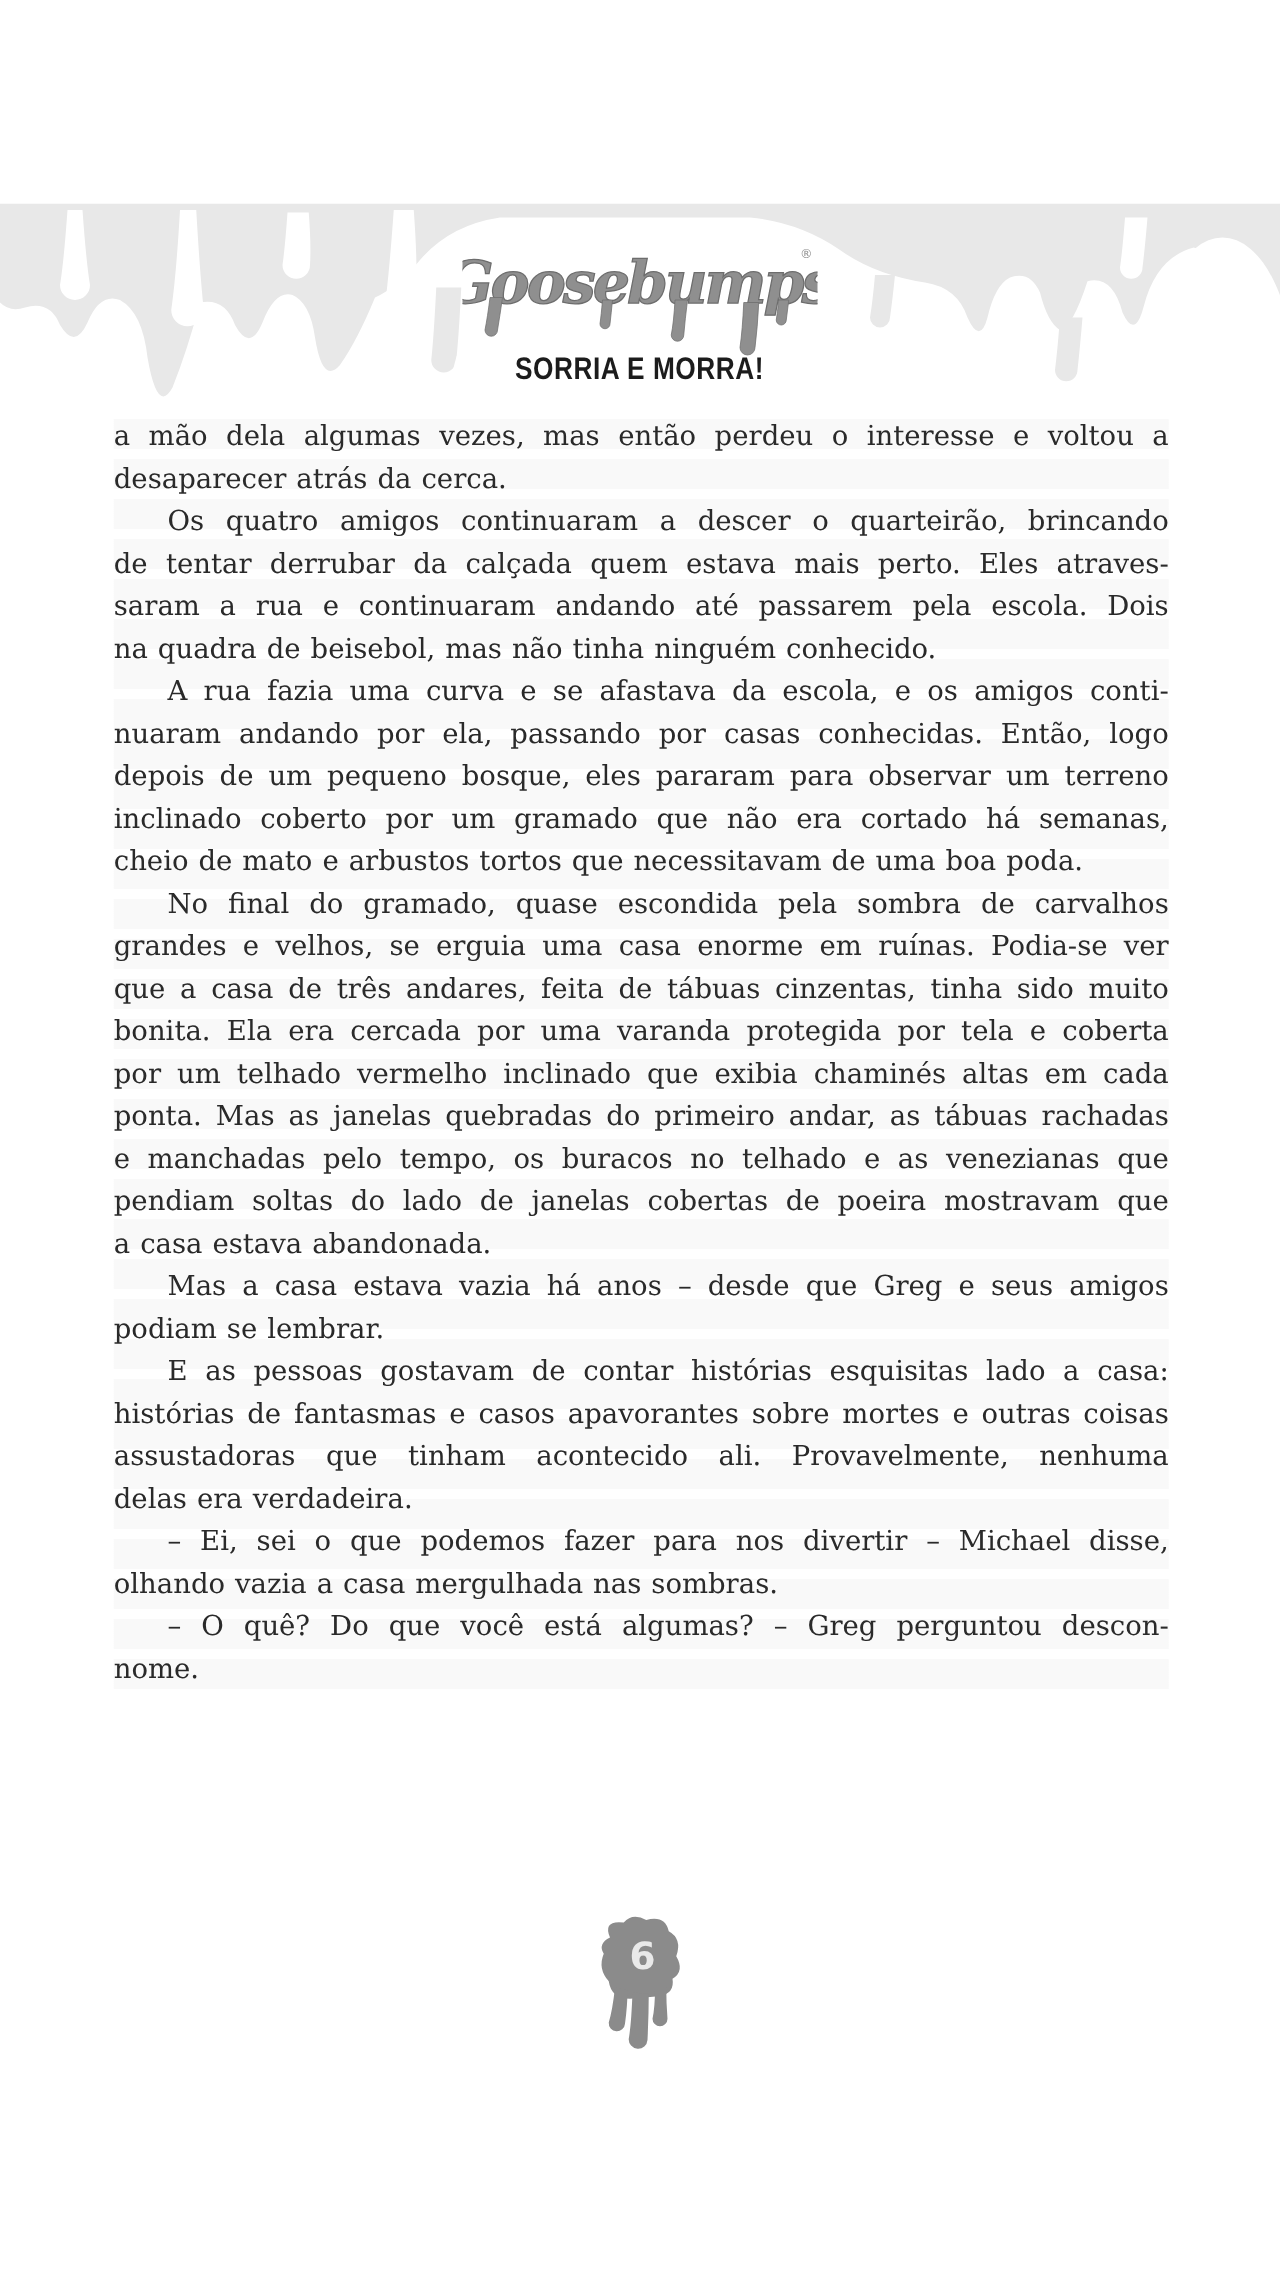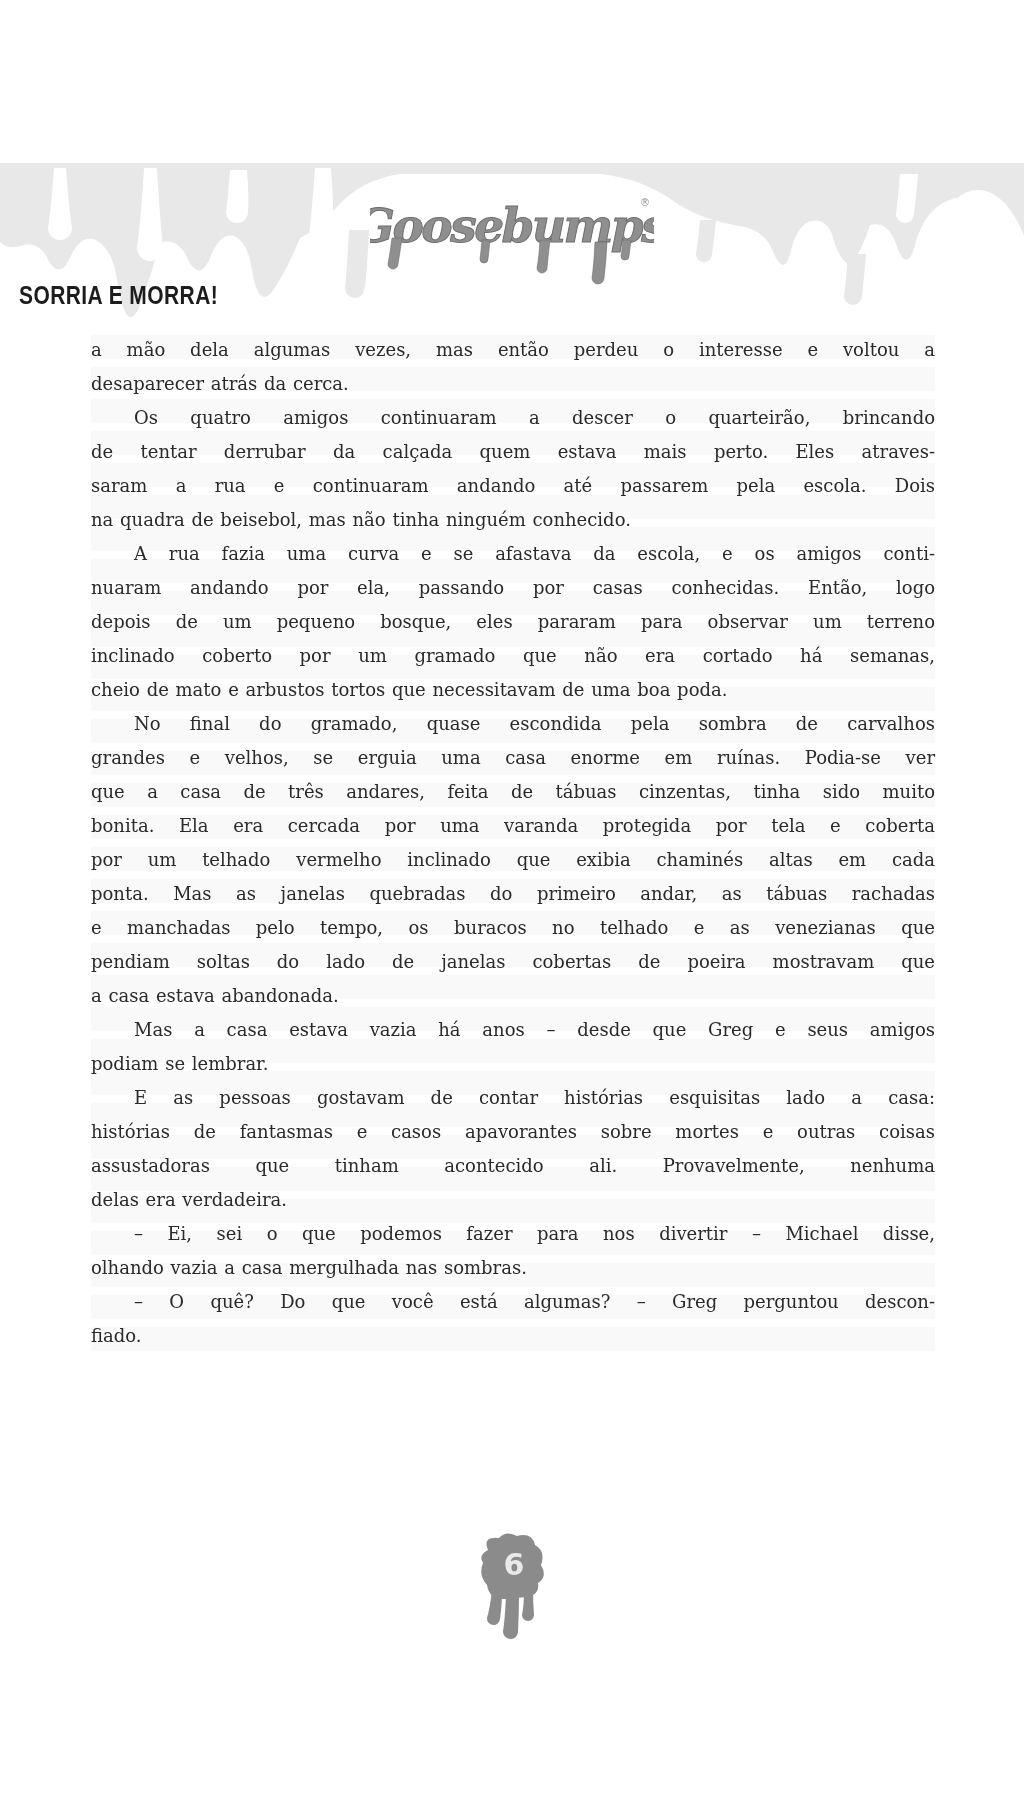--- a/index.html
+++ b/index.html
@@ -13,34 +13,34 @@
   }
   html,body{margin:0;padding:0;}
   body{
     width:1024px;height:1820px;position:relative;overflow:hidden;
     background:var(--background);
     font-family:"DejaVu Serif", serif;
   }
   .banner{position:absolute;top:150px;left:0;width:1024px;height:180px;}
   .logo-svg{position:absolute;top:190px;left:370px;width:284px;height:102px;}
   .subtitle{
-    position:absolute;top:281px;left:0;width:1024px;
+    position:absolute;top:281px;left:0;width:1024px;text-align:center;
     color:var(--subtitle);
   }
   .subtitle span{
     display:inline-block;
     font-family:"Liberation Sans", sans-serif;
     font-weight:800;font-size:25px;letter-spacing:0.5px;
     transform:scaleX(.84);transform-origin:center;
     white-space:nowrap;
   }
   .text-block{
     position:absolute;top:333px;left:91px;width:844px;
     color:var(--text);
-    font-size:18px;line-height:34px;word-spacing:1px;
+    font-size:22px;line-height:34px;word-spacing:1px;
     background:repeating-linear-gradient(to bottom,
       rgba(0,0,0,0.025) 2px, rgba(0,0,0,0.025) 26px,
       rgba(0,0,0,0) 26px, rgba(0,0,0,0) 34px);
   }
   .para{margin:0;}
   .line{white-space:normal;}
   .line.just{text-align:justify;text-align-last:justify;-moz-text-align-last:justify;}
   .line.indent{padding-left:43px;}
   .blob-svg{position:absolute;top:1530px;left:472px;width:82px;height:120px;}
 </style>
@@ -133,21 +133,21 @@
       <div class="line just">histórias de fantasmas e casos apavorantes sobre mortes e outras coisas</div>
       <div class="line just">assustadoras que tinham acontecido ali. Provavelmente, nenhuma</div>
       <div class="line">delas era verdadeira.</div>
     </div>
     <div class="para">
       <div class="line just indent">– Ei, sei o que podemos fazer para nos divertir – Michael disse,</div>
       <div class="line">olhando vazia a casa mergulhada nas sombras.</div>
     </div>
     <div class="para">
       <div class="line just indent">– O quê? Do que você está algumas? – Greg perguntou descon-</div>
-      <div class="line">fiado.</div>
+      <div class="line">nome.</div>
     </div>
   </div>
 
 <svg class="blob-svg" viewBox="0 0 82 120" aria-hidden="true">
   <g fill="#8b8b8b">
     <path d="M16,20 Q10,6 27,8 Q34,0 45,6 Q60,2 63,15 Q74,21 69,35
              Q76,47 66,53 Q68,65 55,67 L32,69 Q17,69 15,55 Q6,45 11,33 Q6,25 16,20 Z"></path>
     <path d="M20,60 Q18,78 15,88 a6.5,6.5 0 1 0 13,1 Q30,74 30,62 Z"></path>
     <path d="M34,64 Q33,90 31,101 a7.5,7.5 0 1 0 15,1 Q47,82 47,65 Z"></path>
     <path d="M52,60 Q52,76 50,85 a6,6 0 1 0 12,0 Q61,72 61,60 Z"></path>

